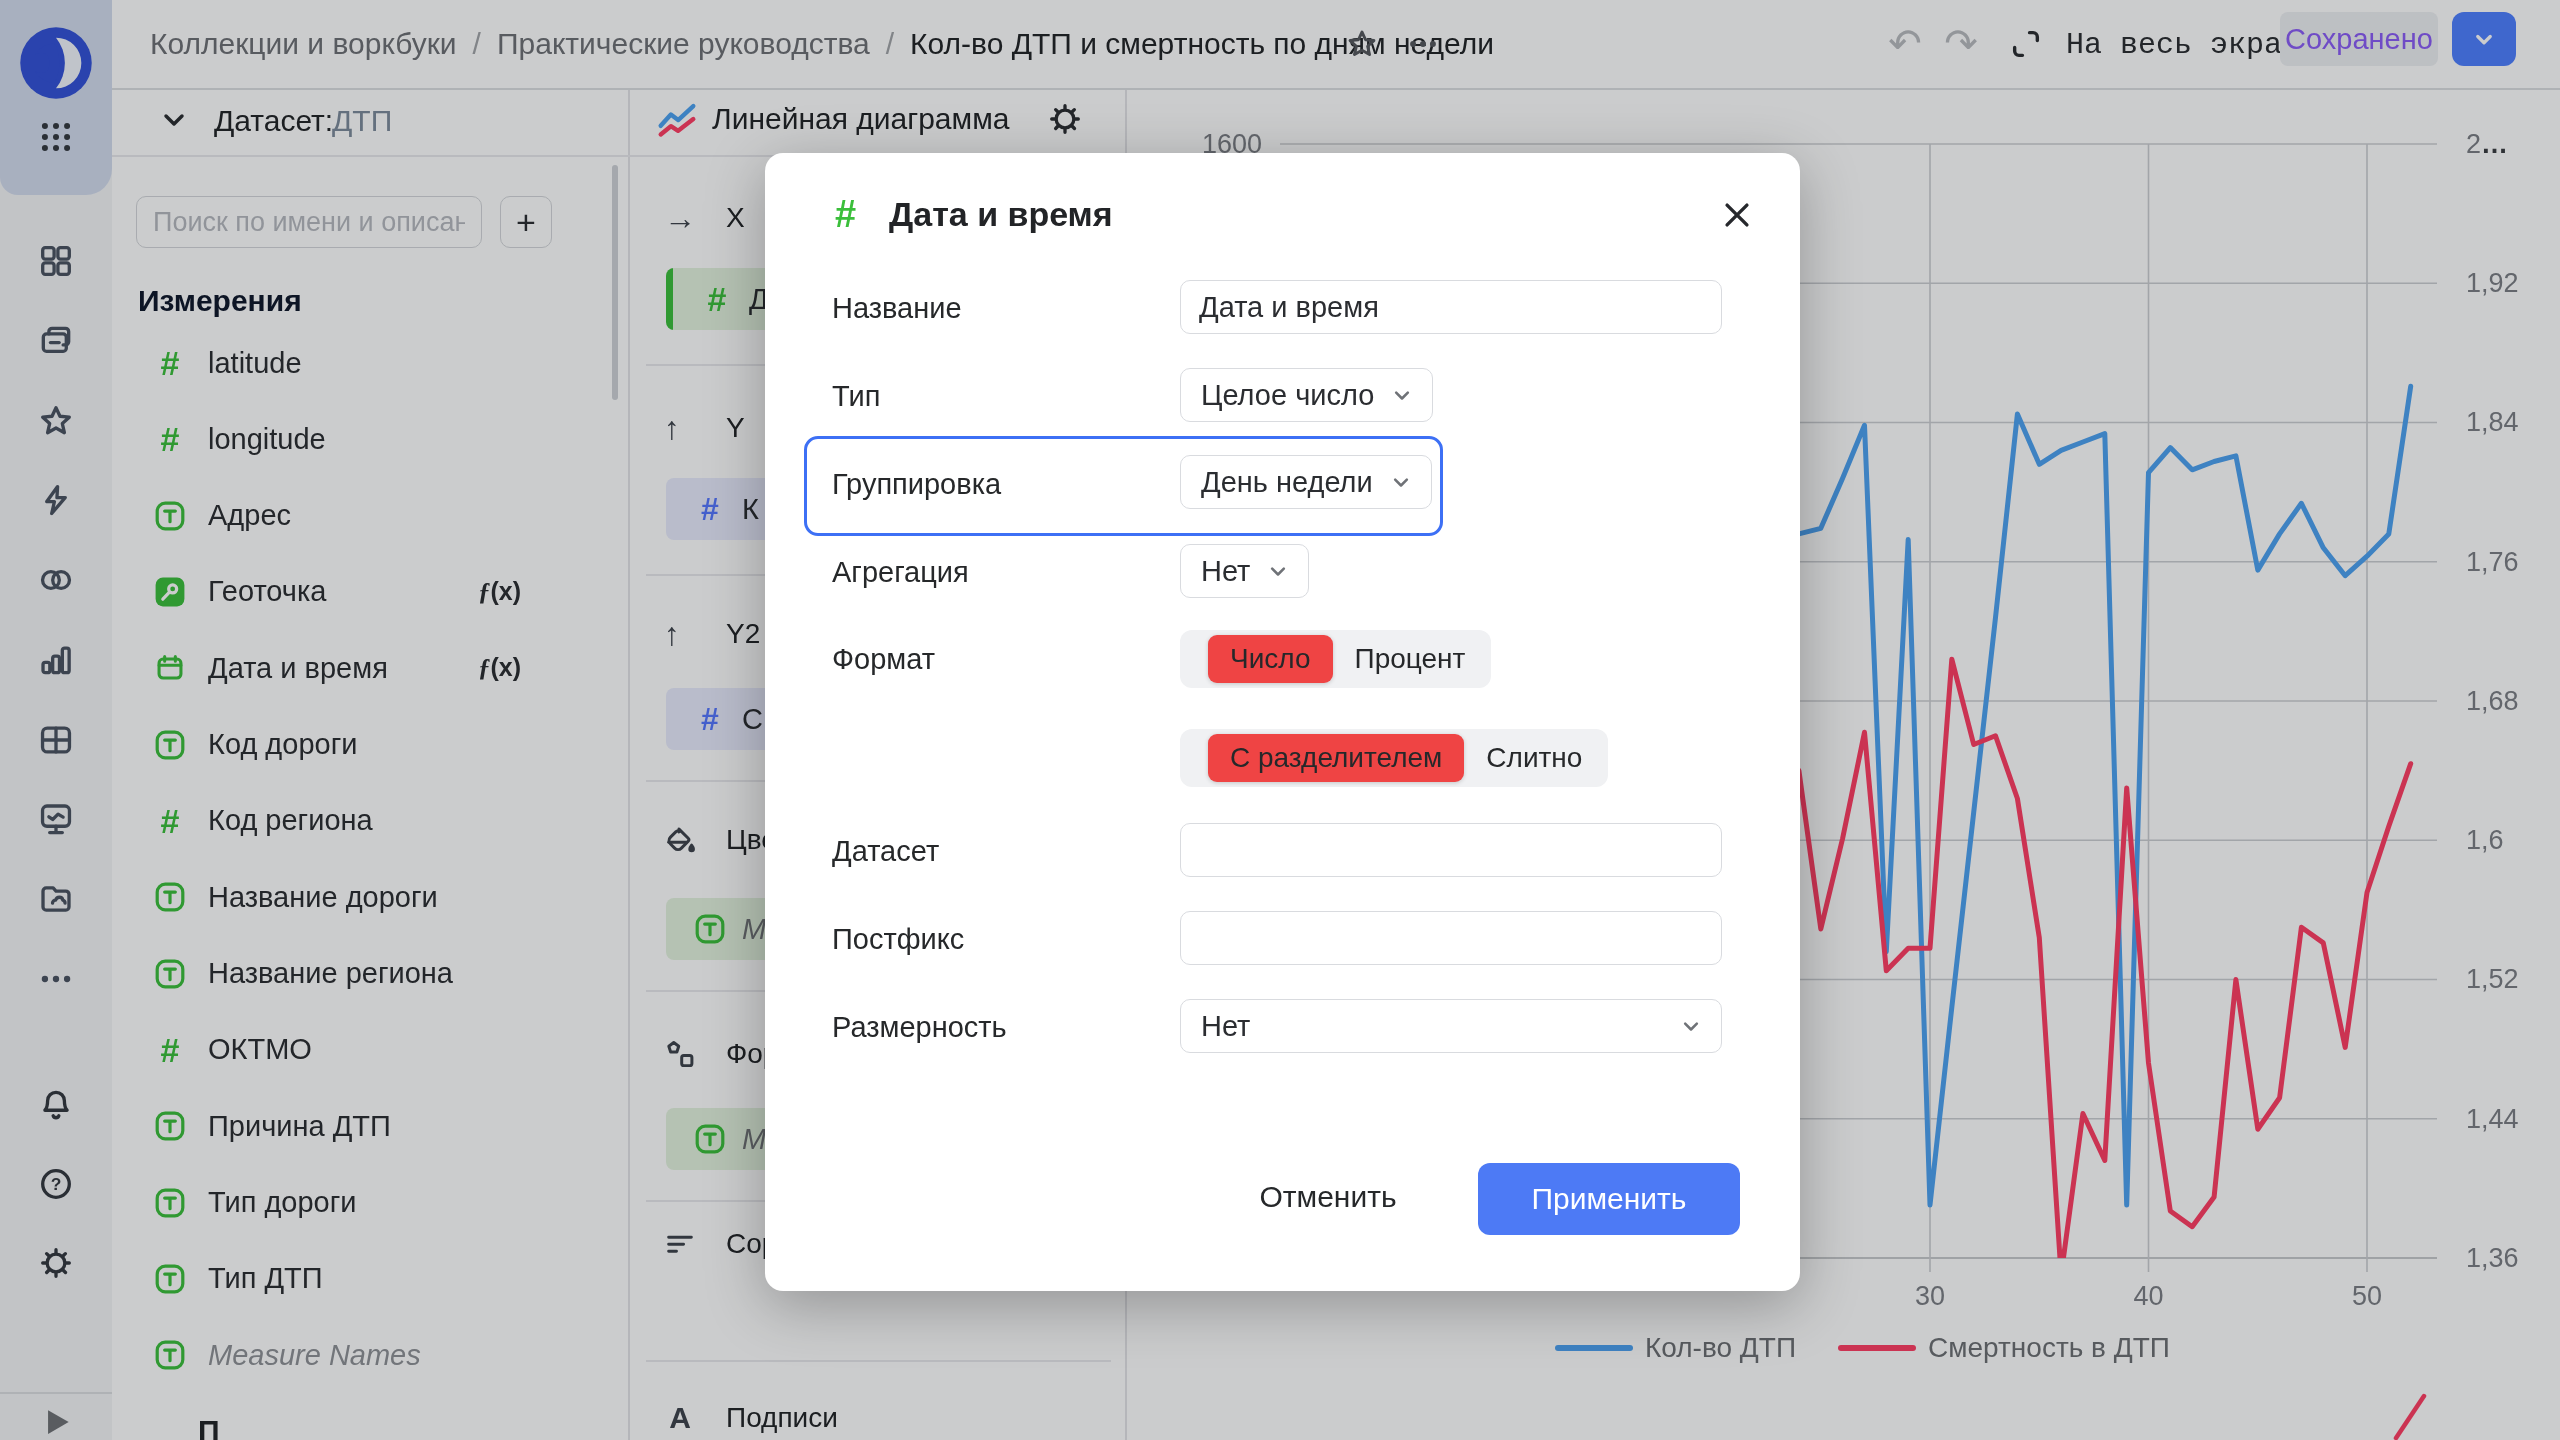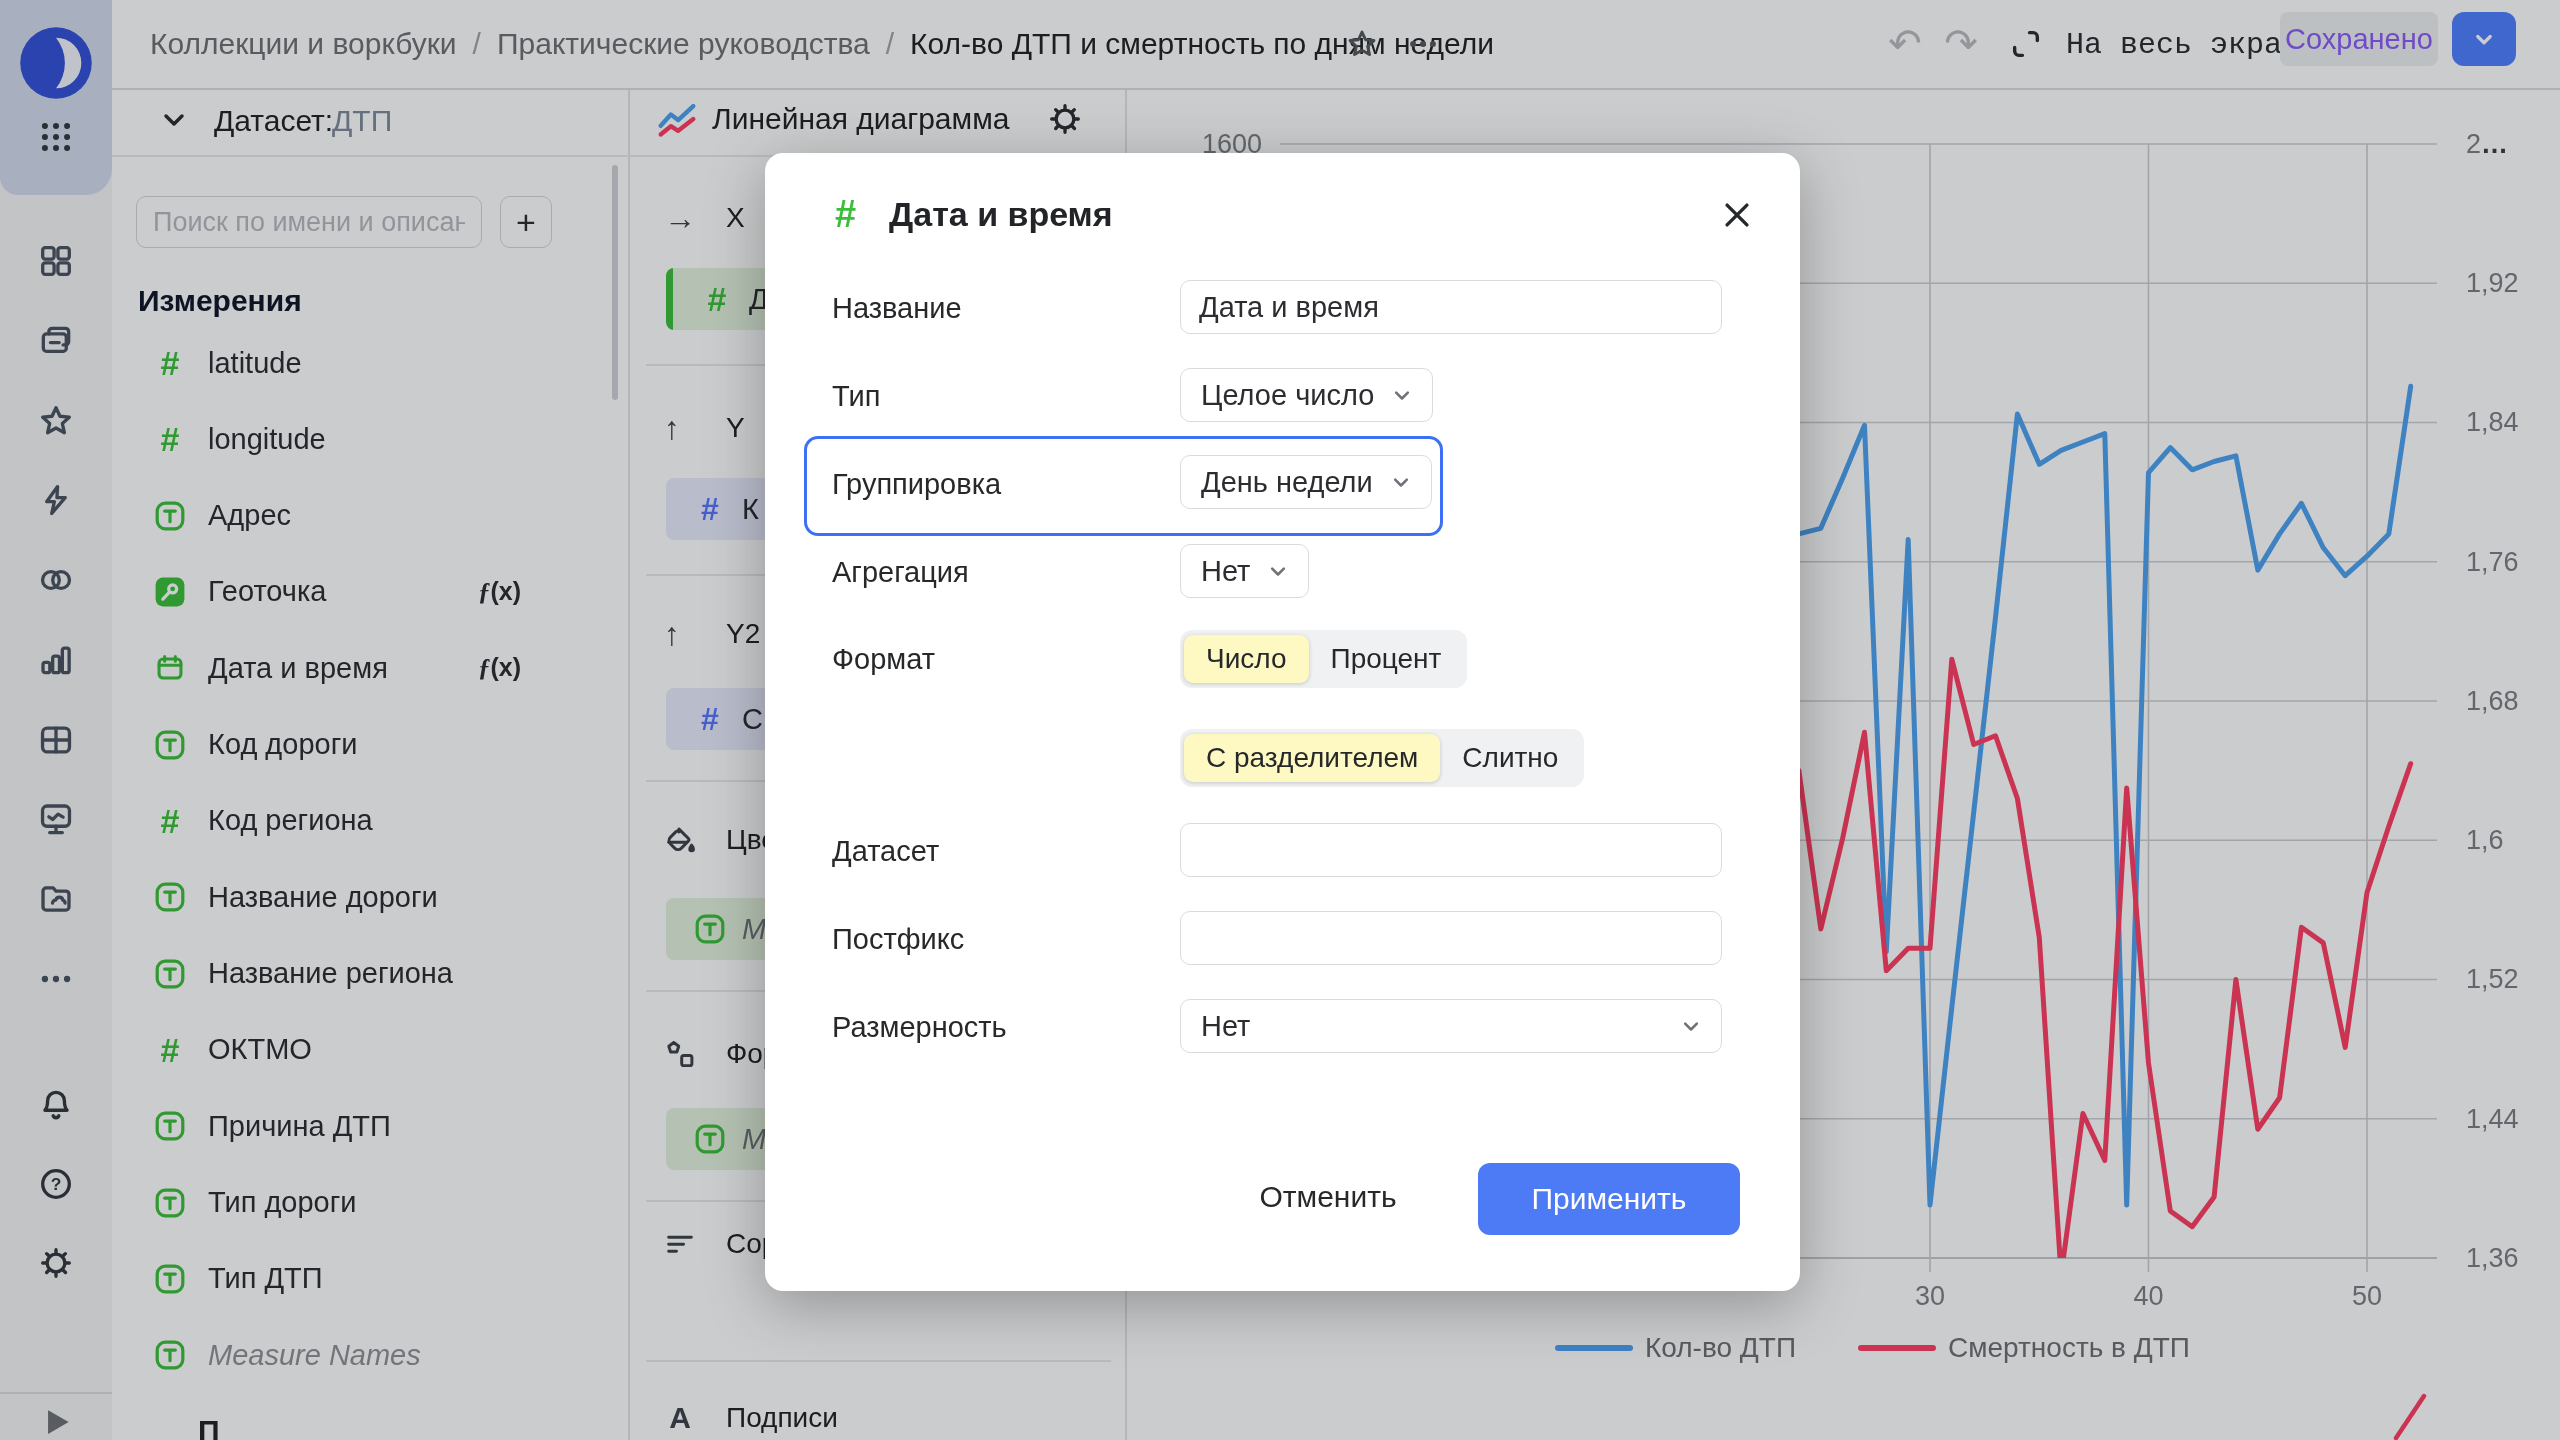--- a/index.html
+++ b/index.html
@@ -77,21 +77,21 @@
   .m-label{position:absolute;left:67px;font-size:29px;color:#26282a;}
   .m-input{position:absolute;left:415px;width:542px;height:54px;border:1.5px solid #d9dbdf;border-radius:10px;
            box-sizing:border-box;font-family:inherit;font-size:29px;color:#2b2d31;padding:0 18px;outline:none;background:#fff;}
   .m-select{position:absolute;left:415px;height:54px;border:1.5px solid #d9dbdf;border-radius:10px;box-sizing:border-box;
             display:flex;align-items:center;font-size:29px;color:#2b2d31;padding:0 16px 0 20px;cursor:pointer;background:#fff;}
   .m-select .chev{margin-left:14px;display:flex;}
   .m-select.wide{width:542px;justify-content:space-between;}
   .hl-box{position:absolute;left:39px;top:283px;width:633px;height:94px;border:3.5px solid #3d70f5;border-radius:14px;pointer-events:none;}
   .seg{position:absolute;left:415px;height:58px;background:#f0f1f3;border-radius:12px;display:flex;align-items:center;padding:0 4px;box-sizing:border-box;}
   .seg .opt{height:48px;display:flex;align-items:center;padding:0 22px;font-size:28px;color:#26282a;border-radius:9px;cursor:pointer;white-space:nowrap;}
-  .seg .opt.sel{background:#fef9c3;box-shadow:0 1px 4px rgba(0,0,0,.18);}
+  .seg .opt.sel{background:#ef4444;box-shadow:0 1px 4px rgba(0,0,0,.18);margin-left:24px;}
   .btn-cancel{position:absolute;left:488px;top:1016px;width:150px;height:56px;display:flex;align-items:center;justify-content:center;
               font-size:30px;color:#26282a;cursor:pointer;border-radius:10px;}
   .btn-apply{position:absolute;left:713px;top:1010px;width:262px;height:72px;background:#4d7af5;border-radius:12px;
              display:flex;align-items:center;justify-content:center;color:#fff;font-size:30px;cursor:pointer;}
 </style>
 </head>
 <body>
 
 <div class="screen">
 
@@ -513,21 +513,21 @@
         <line x1="2148.5" y1="144" x2="2148.5" y2="1272" stroke="#ccced2" stroke-width="1.6"></line>
         <text x="2148.5" y="1305" font-size="27" fill="#7b7e84" text-anchor="middle" font-family="Liberation Sans,sans-serif">40</text>
         <line x1="2367" y1="144" x2="2367" y2="1272" stroke="#ccced2" stroke-width="1.6"></line>
         <text x="2367" y="1305" font-size="27" fill="#7b7e84" text-anchor="middle" font-family="Liberation Sans,sans-serif">50</text>
         <text x="1262" y="153" font-size="27" fill="#7b7e84" text-anchor="end" font-family="Liberation Sans,sans-serif">1600</text>
         <polyline points="1798.9,533.9 1820.8,528.3 1842.6,478.2 1864.5,425.3 1886.3,951.7 1908.2,539.5 1930.0,1205.1 1951.8,1007.4 1973.7,812.4 1995.5,617.5 2017.4,414.1 2039.3,464.3 2061.1,450.4 2082.9,442.0 2104.8,433.6 2126.7,1205.1 2148.5,472.6 2170.3,447.6 2192.2,469.8 2214.1,461.5 2235.9,455.9 2257.8,570.1 2279.6,533.9 2301.4,503.3 2323.3,547.8 2345.2,575.7 2367.0,556.2 2388.8,533.9 2410.7,386.3" fill="none" stroke="#4DA2F1" stroke-width="5" stroke-linejoin="round" stroke-linecap="round" clip-path="url(#plotclip)"></polyline>
         <polyline points="1798.9,770.6 1820.8,929.0 1842.6,838.5 1864.5,732.3 1886.3,970.8 1908.2,948.2 1930.0,948.2 1951.8,659.2 1973.7,744.5 1995.5,735.8 2017.4,798.5 2039.3,937.7 2061.1,1275.4 2082.9,1113.5 2104.8,1160.5 2126.7,788.0 2148.5,1063.0 2170.3,1211.0 2192.2,1226.7 2214.1,1197.1 2235.9,979.5 2257.8,1129.2 2279.6,1097.8 2301.4,927.3 2323.3,942.9 2345.2,1047.4 2367.0,892.5 2388.8,826.3 2410.7,763.7" fill="none" stroke="#FF3D64" stroke-width="5" stroke-linejoin="round" stroke-linecap="round" clip-path="url(#plotclip)"></polyline>
         <line x1="2396" y1="1438" x2="2424" y2="1396" stroke="#FF3D64" stroke-width="4.5" stroke-linecap="round"></line>
       </svg>
     <div class="legend" style="left:1555px;" id="legend">
-        <div class="li" style="margin-right: 62px;">
+        <div class="li" style="margin-right: 42px;">
           <span class="ln" style="background: rgb(77, 162, 241);"></span>
           <span>Кол-во ДТП</span>
         </div>
         <div class="li" style="margin-right: 62px;">
           <span class="ln" style="background: rgb(255, 61, 100);"></span>
           <span>Смертность в ДТП</span>
         </div>
       </div>
   </div>
 

